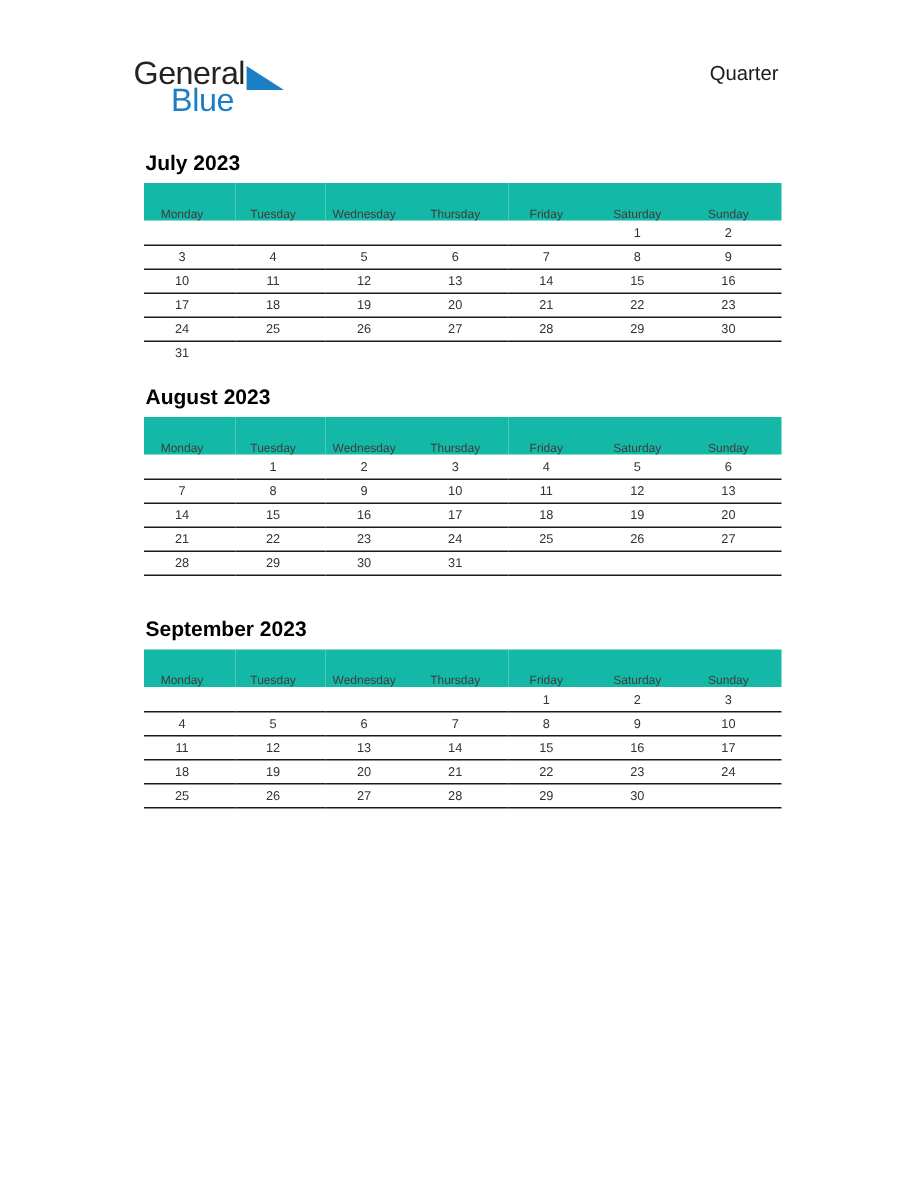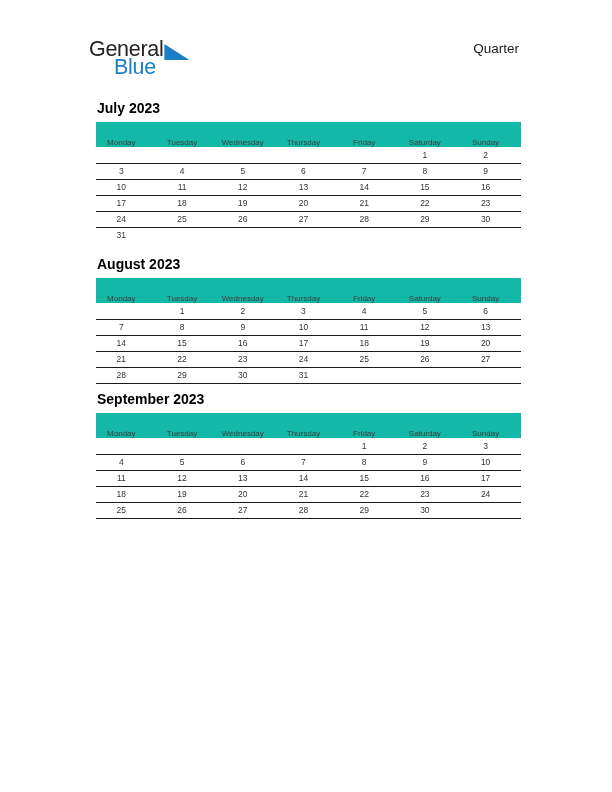--- a/index.html
+++ b/index.html
@@ -32,21 +32,21 @@
 
   
   .title-block { position:absolute; top:38px; right:93px; text-align:right; }
   .title-main { font-size:19px; font-weight:400; color:#1a1a1a; line-height:1.15; }
   .title-sub  { font-size:13.5px; font-weight:400; color:#1a1a1a; margin-top:3px; }
 
   
   .month { position:absolute; left:96px; width:425px; }
   .month-0 { top:101px; }
   .month-1 { top:257px; }
-  .month-2 { top:392px; }
+  .month-2 { top:412px; }
   .month-title {
     font-size:14px; font-weight:bold; color:#000000;
     line-height:14px; margin:0 0 7px 1px;
   }
   table.cal { width:100%; border-collapse:collapse; table-layout:fixed; }
   table.cal th {
     height:16px; background:#14b8a6;
     font-size:8px; font-weight:400; color:#3d3d3d;
     text-align:center; vertical-align:middle; padding:16px 10px 0 0;
   }

